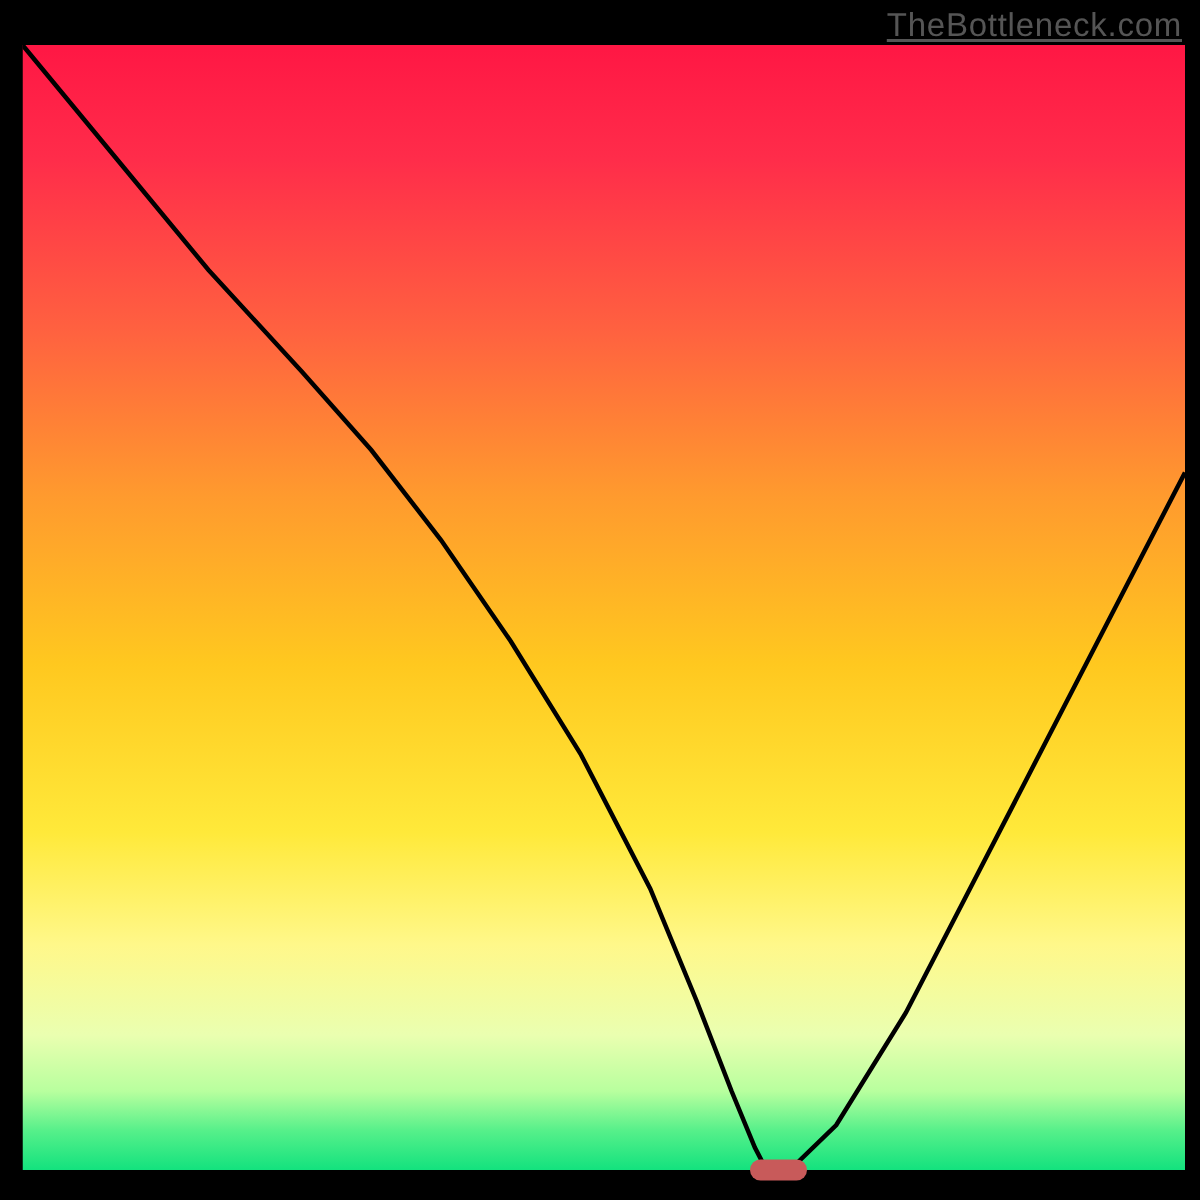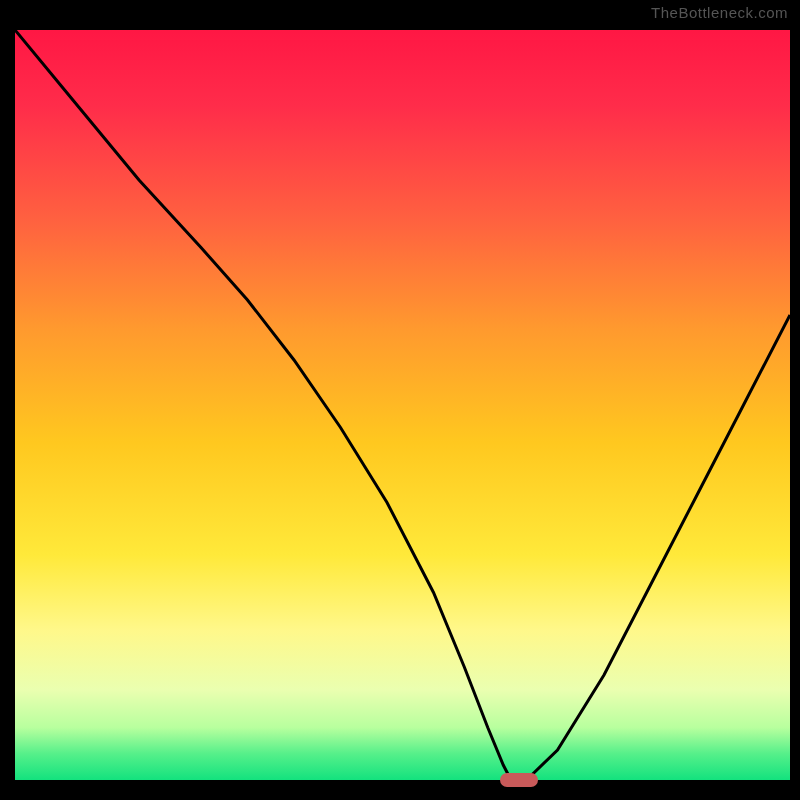--- a/index.html
+++ b/index.html
@@ -15,24 +15,25 @@
     position: relative;
     width: 800px;
     height: 800px;
     background: #000;
   }
   .watermark {
     position: absolute;
     top: 4px;
     right: 12px;
     color: #555;
-    font-size: 15px;
+    font-size: 22px;
     font-weight: 500;
     letter-spacing: 0.5px;
     user-select: none;
+    text-decoration: underline;
   }
   
   .plot {
     position: absolute;
     left: 15px;
     top: 30px;
     width: 775px;   
     height: 750px;  
   }
   .plot svg {

